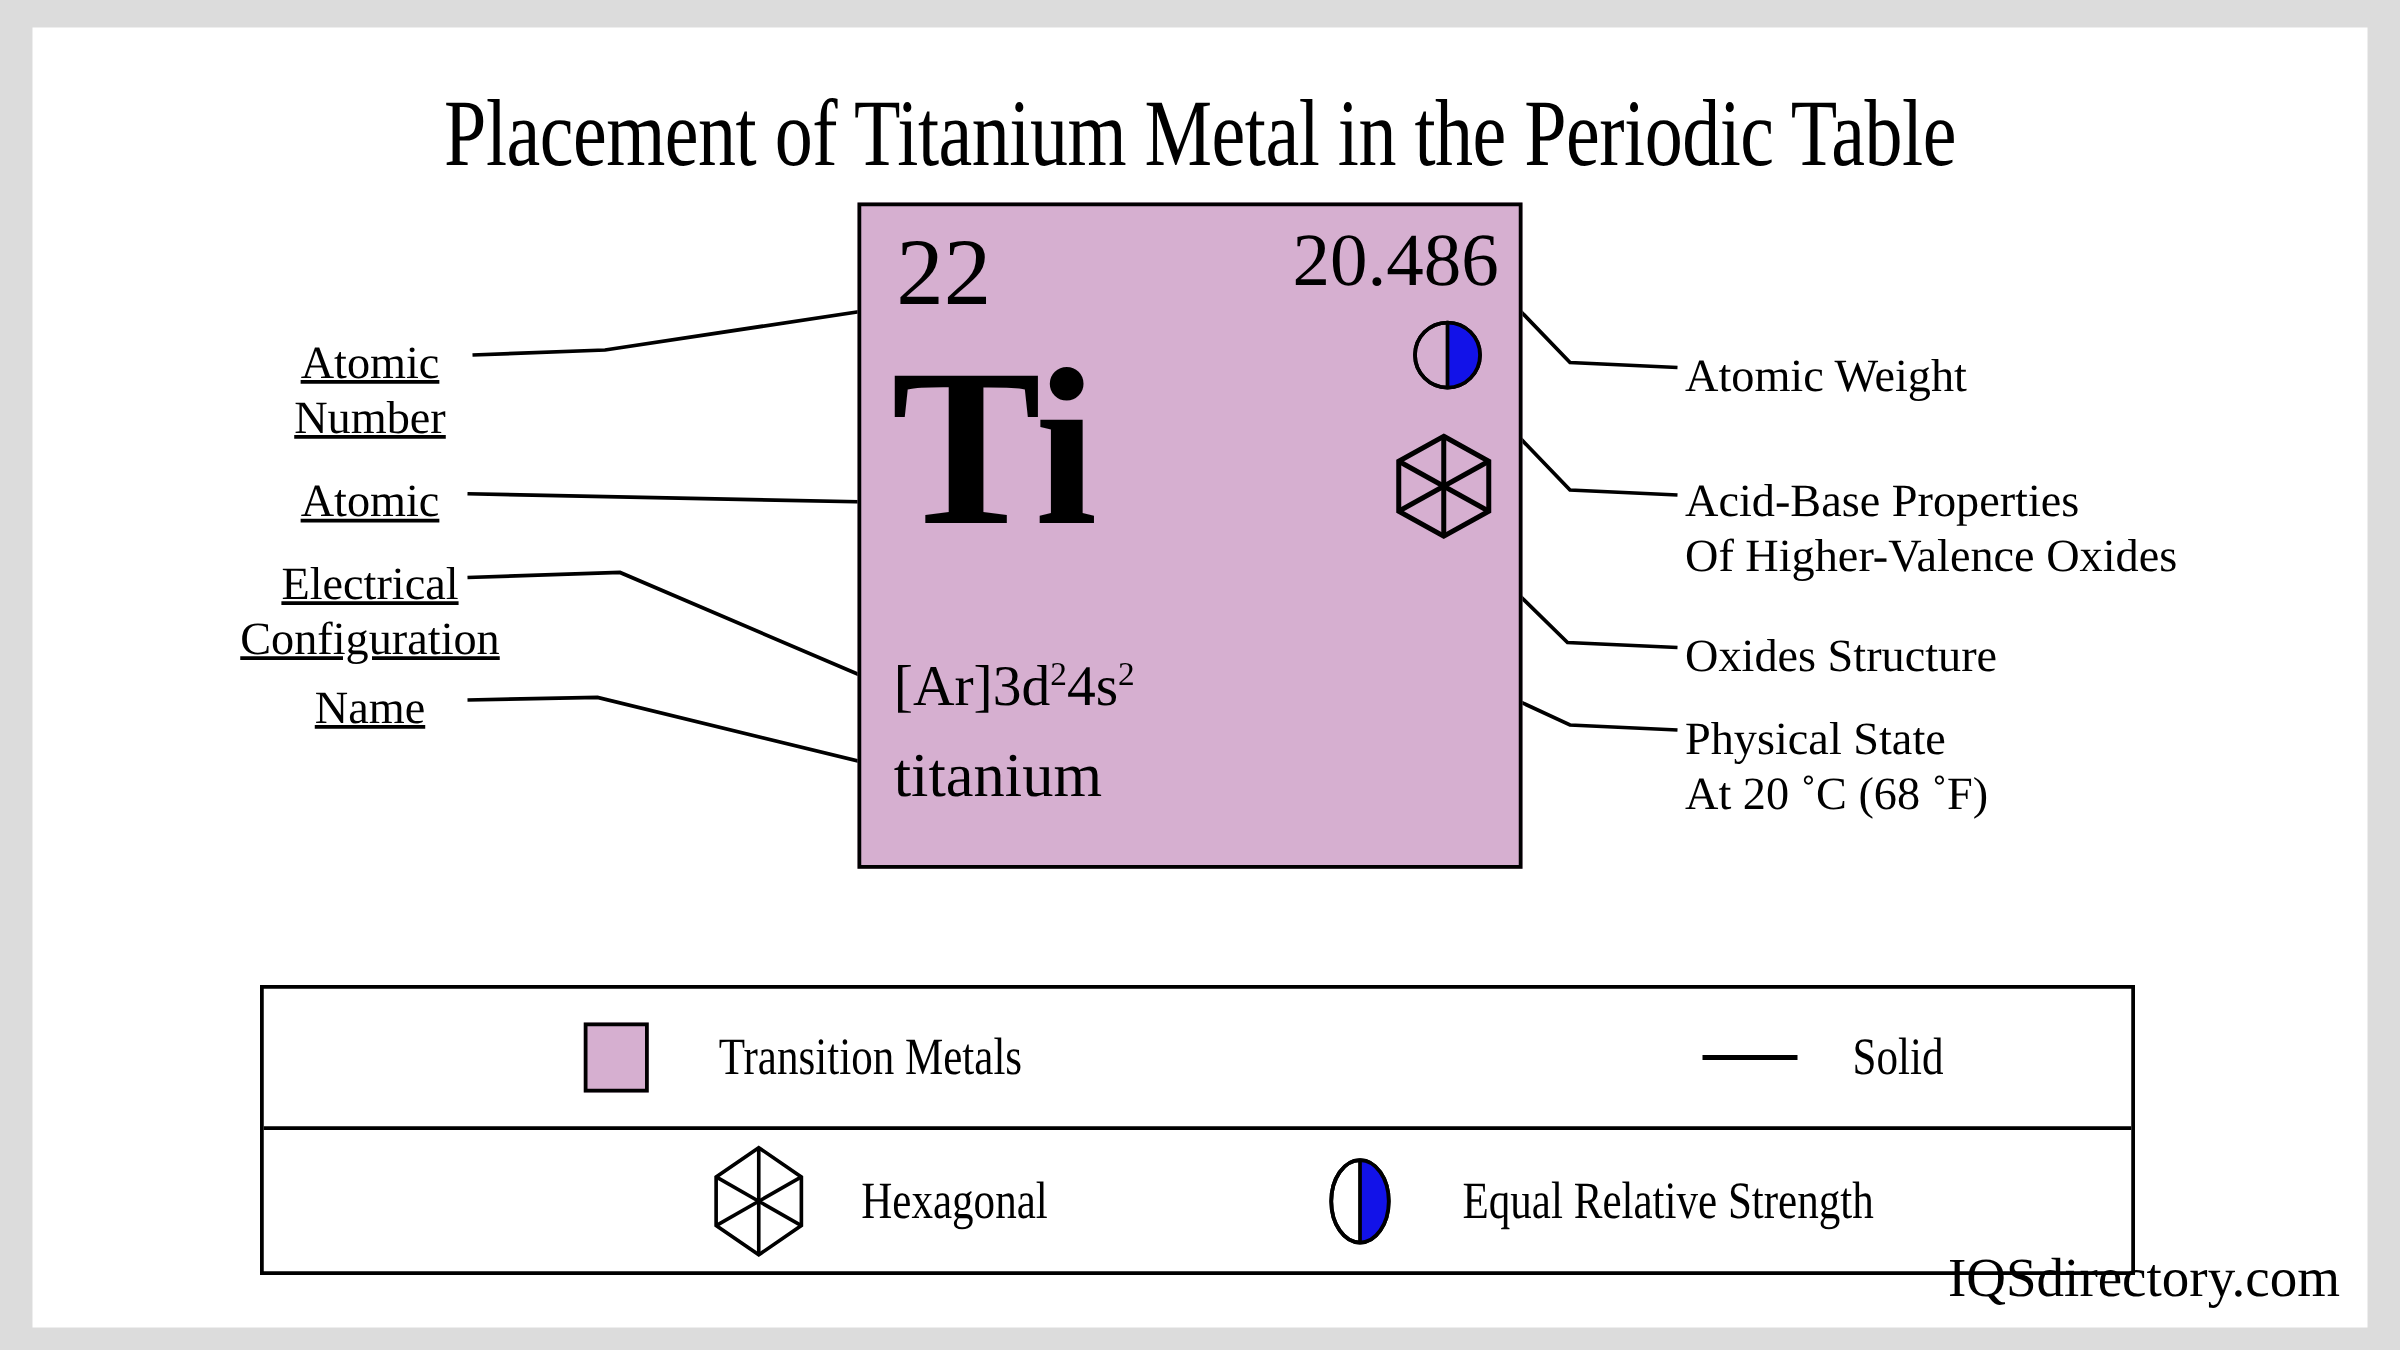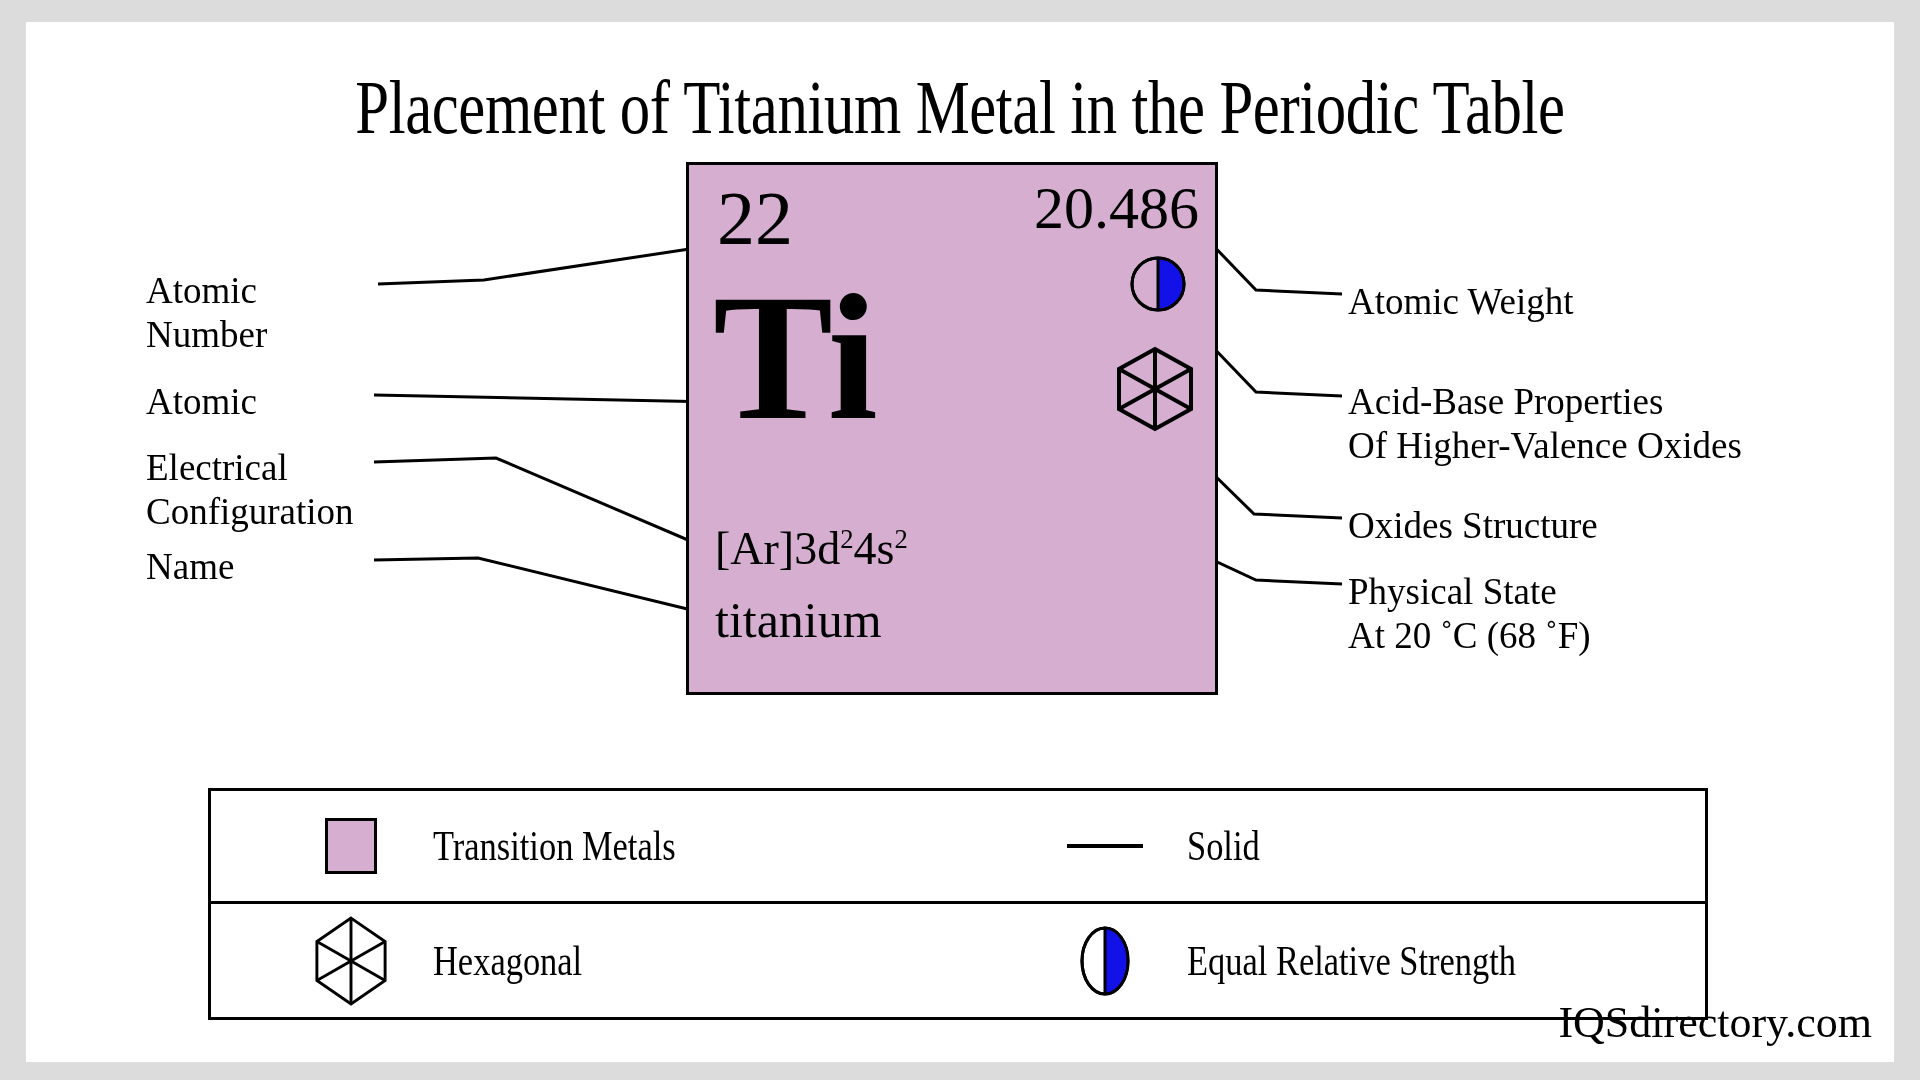--- a/index.html
+++ b/index.html
@@ -124,21 +124,21 @@
   
   .callout {
     position: absolute;
     font-family: "Liberation Serif", "DejaVu Serif", serif;
     font-size: 37px;
     line-height: 44px;
     color: #000;
     white-space: pre-line;
   }
   .callout.right { text-align: left; }
-  .callout.left  { text-align: left; }
+  .callout.left  { text-align: center; text-decoration: underline; }
 
   #lbl-atomic-number { left: 120px;  top: 247px;  width: 300px; }
   #lbl-symbol        { left: 120px;  top: 358px;  width: 300px; }
   #lbl-econfig       { left: 120px;  top: 424px;  width: 300px; }
   #lbl-name          { left: 120px;  top: 523px;  width: 300px; }
 
   #lbl-atomic-weight { left: 1322px; top: 258px;  width: 520px; }
   #lbl-acidbase      { left: 1322px; top: 358px;  width: 520px; }
   #lbl-crystal       { left: 1322px; top: 482px;  width: 520px; }
   #lbl-physical      { left: 1322px; top: 548px;  width: 520px; }
@@ -168,20 +168,21 @@
     box-sizing: border-box;
     display: flex;
     align-items: center;
   }
   .legend-row.top { border-bottom: 3px solid #000; }
 
   .legend-cell {
     display: flex;
     align-items: center;
     box-sizing: border-box;
+    justify-content: flex-end;
   }
   .legend-cell.first { width: 660px; padding-left: 102px; }
   .legend-cell.second { width: 700px; padding-left: 196px; }
 
   .legend-icon {
     width: 76px;
     display: flex;
     align-items: center;
     justify-content: center;
     flex: none;

